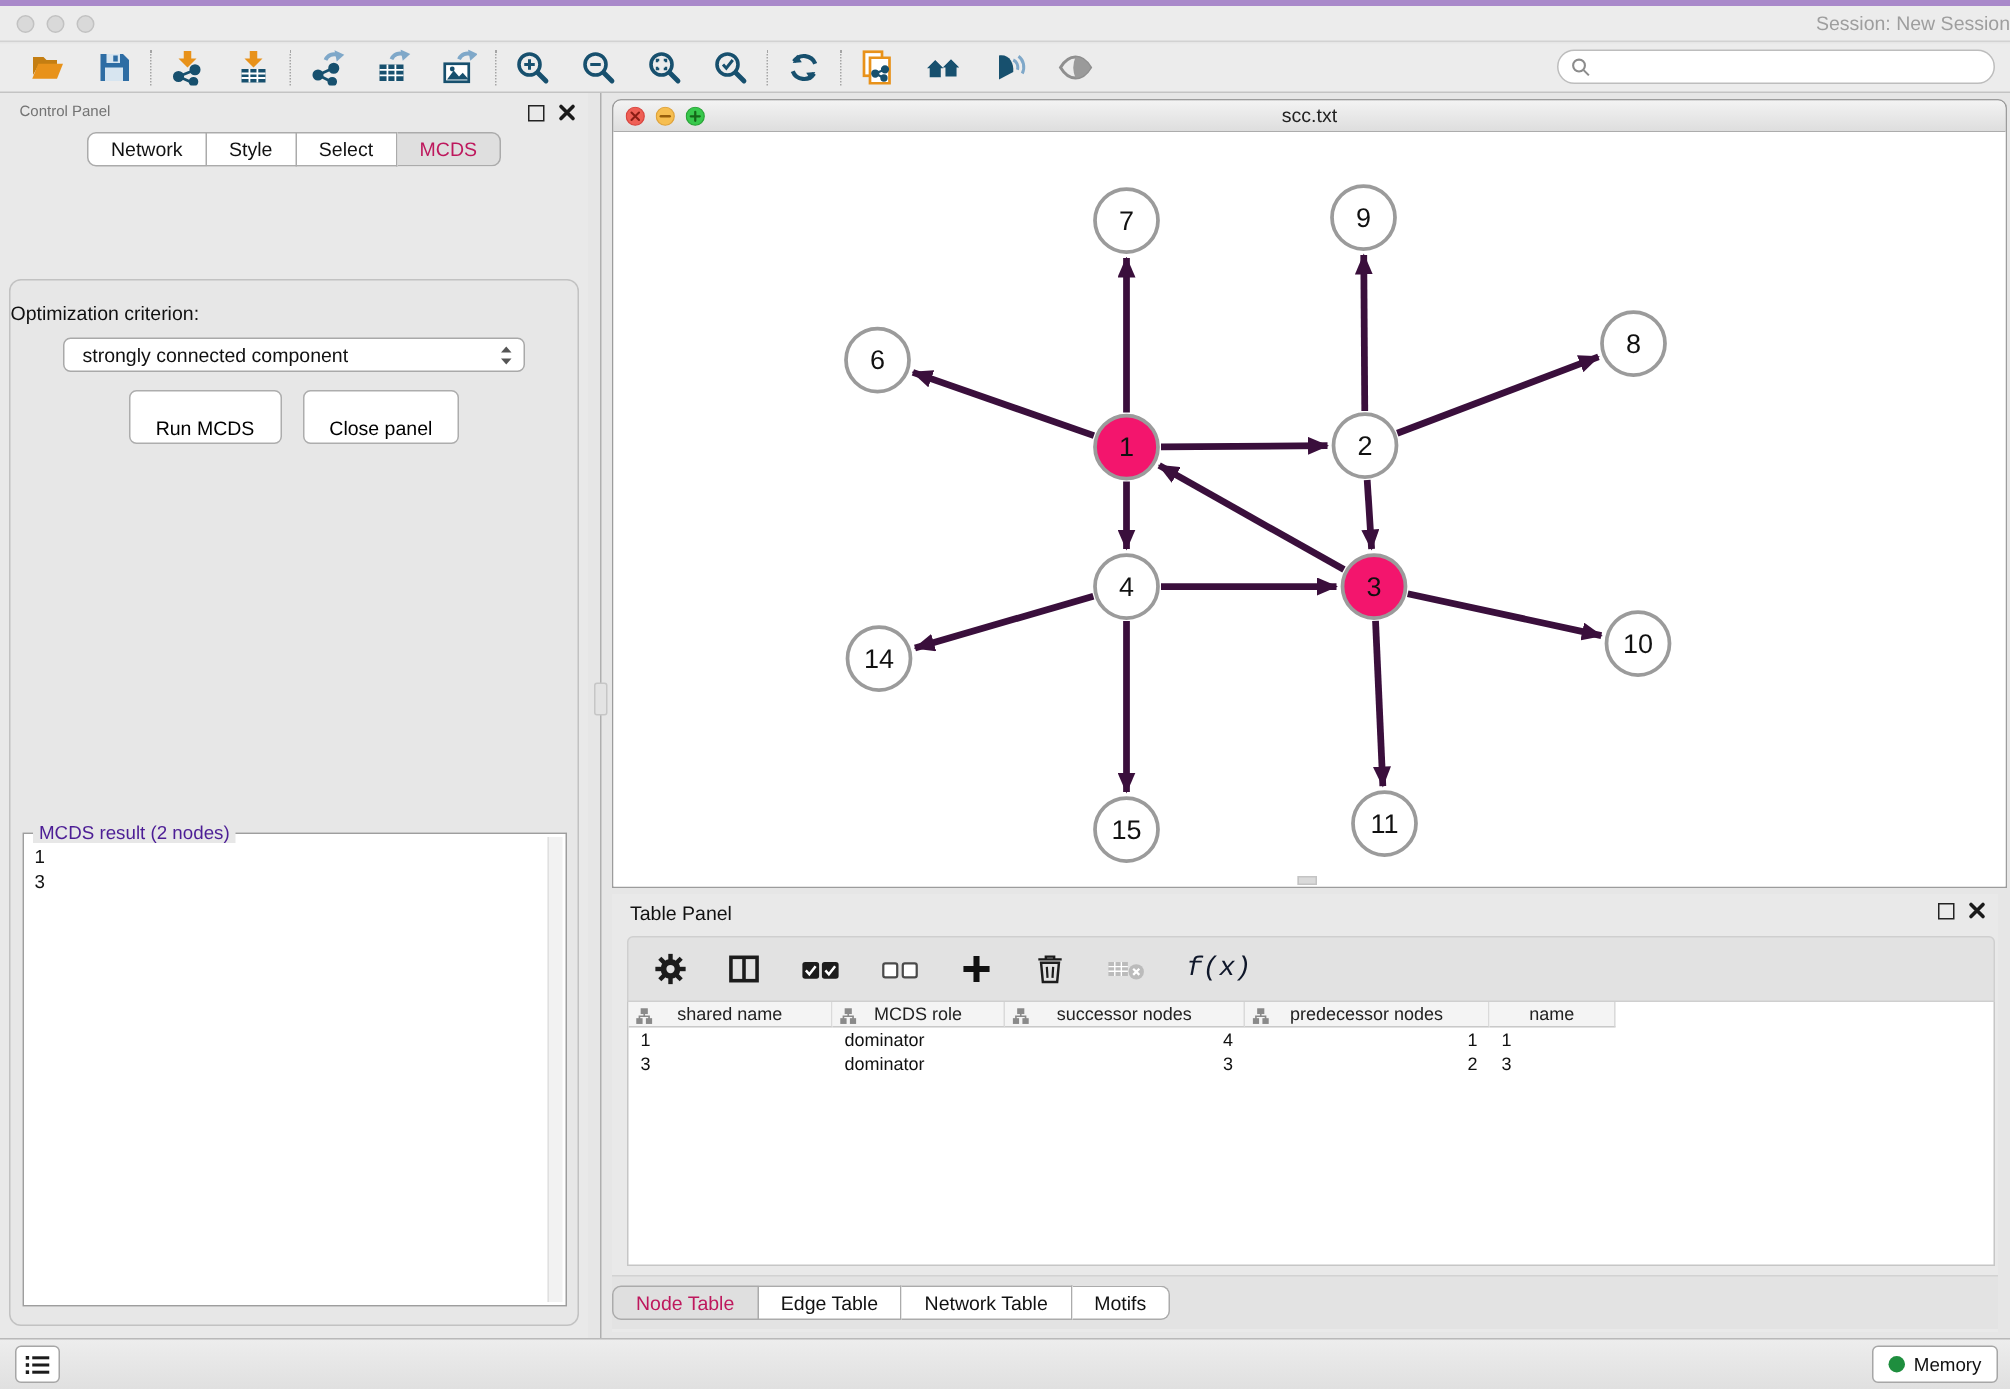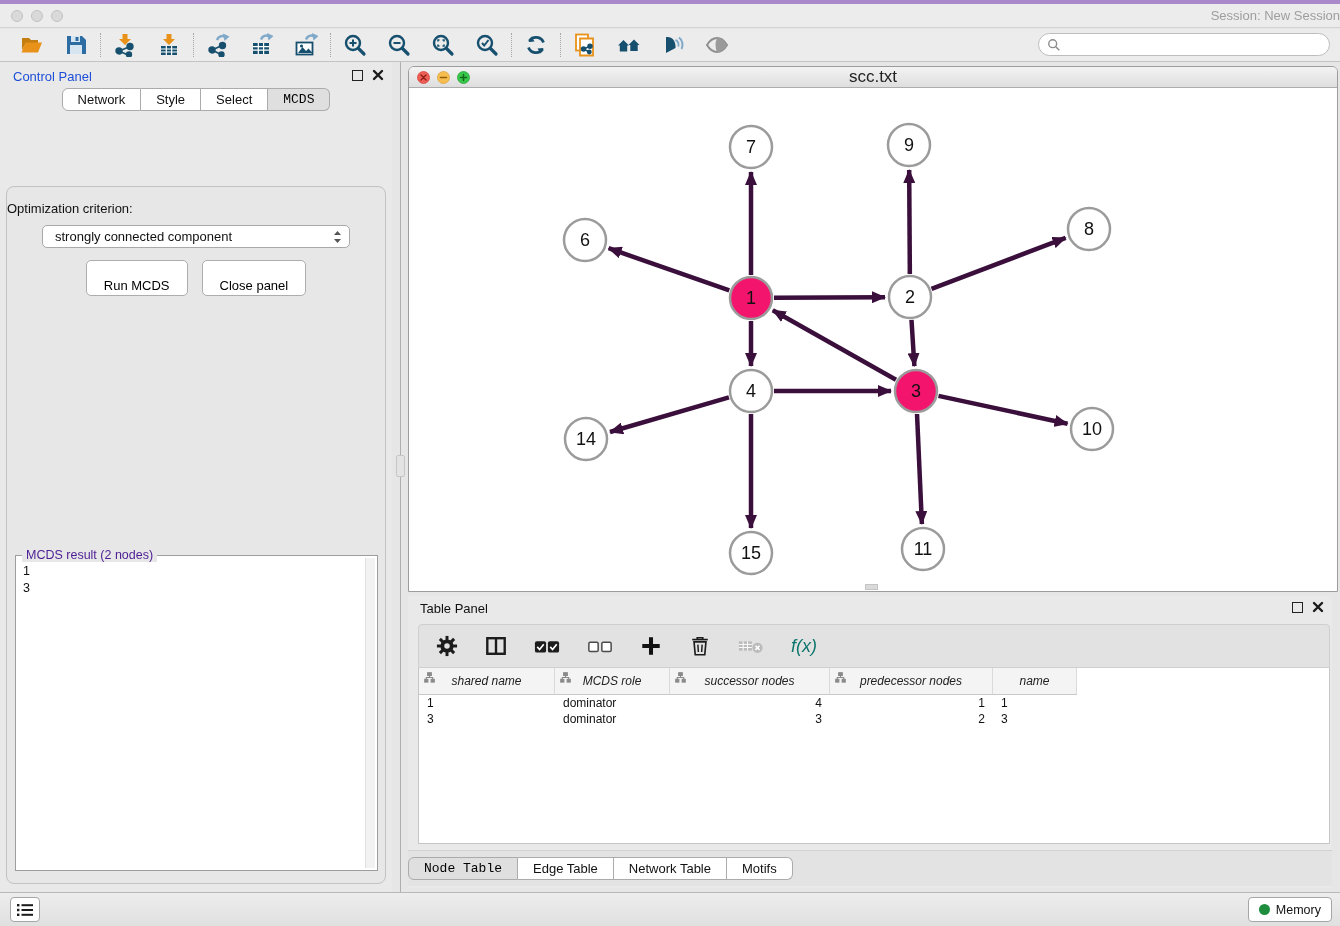--- a/index.html
+++ b/index.html
@@ -18,59 +18,59 @@
   .toolbar { position:absolute; top:29px; left:0; width:1340px; height:33px; background:#ECECEC; border-bottom:1px solid #C3C3C3; display:flex; align-items:center; padding-left:8px; }
   .tgroup { display:flex; align-items:center; gap:20px; padding:0 12px; }
   .tsep { width:0; height:24px; border-left:1px dotted #A5A5A5; }
   .ticon { width:24px; height:24px; cursor:default; }
   .searchbox { position:absolute; right:10px; top:4px; width:292px; height:23px; background:#fff; border:1px solid #BDBDBD; border-radius:12px; display:flex; align-items:center; padding:0 8px; gap:5px; }
   .searchbox input { border:none; outline:none; flex:1; font-size:12px; background:transparent; font-family:"Liberation Sans",sans-serif; }
 
   
   .control-panel { position:absolute; left:0; top:62px; width:392px; height:830px; background:#E9E9E9; }
   .panel-head { position:relative; height:26px; }
-  .panel-head .ptitle { position:absolute; left:13px; top:7px; font-size:13px; color:#1d4ed8; }
+  .panel-head .ptitle { position:absolute; left:13px; top:7px; font-size:10px; color:#737373; }
   .panel-btns { position:absolute; right:8px; top:7px; display:flex; gap:9px; align-items:center; }
   .float-glyph { width:11px; height:11px; border:1.6px solid #222; display:block; }
   .seg-row { display:flex; justify-content:center; }
   .seg { font-size:13px; padding:3px 15px; background:#fff; border:1px solid #ABABAB; border-left:none; cursor:default; white-space:nowrap; }
   .seg:first-child { border-left:1px solid #ABABAB; border-radius:6px 0 0 6px; }
   .seg:last-child { border-radius:0 6px 6px 0; }
-  .seg.selected { background:#DFDFDF; color:#000000;font-family:Liberation Mono, monospace; }
+  .seg.selected { background:#DFDFDF; color:#be185d; }
   .cp-box { position:absolute; left:6px; right:6px; top:124px; bottom:8px; background:#E7E7E7; border:1px solid #C2C2C2; border-radius:8px; }
   .opt-label { margin-top:14px; font-size:13px; }
   .cp-select { margin:9px auto 0; width:308px; height:23px; background:#fff; border:1px solid #A9A9A9; border-radius:5px; display:flex; align-items:center; padding:0 6px 0 12px; font-size:13px; cursor:default; }
   .cp-select .sel-text { flex:1; }
   .btn-row { display:flex; justify-content:center; gap:14px; margin-top:12px; }
   .btn { height:22px; background:#fff; border:1px solid #ADADAD; border-radius:5px; font-size:13px; padding:17px 17px; font-family:"Liberation Sans",sans-serif; cursor:default; }
   .result-group { position:absolute; left:8px; right:7px; top:368px; bottom:12px; border:1px solid #9E9E9E; background:#fff; }
   .result-label { position:absolute; top:-8px; left:6px; background:#E7E7E7; padding:0 4px; font-size:12.5px; color:#4c1d95; }
   .result-text { position:absolute; top:3px; left:3px; right:14px; bottom:3px; font-size:12.5px; line-height:17px; padding:4px 4px; white-space:pre-line; overflow:hidden; }
   .result-scroll { position:absolute; top:2px; right:2px; bottom:2px; width:10px; background:#F2F2F2; border-left:1px solid #E0E0E0; }
 
   
   .vsplit { position:absolute; left:400px; top:62px; width:1px; height:830px; background:#AFAFAF; }
   .vgrip { position:absolute; left:396px; top:455px; width:9px; height:22px; background:#E3E3E3; border:1px solid #C6C6C6; border-radius:2px; }
 
   
   .net-window { position:absolute; left:408px; top:66px; width:930px; height:526px; background:#fff; border:1px solid #9C9C9C; border-radius:6px 6px 0 0; }
   .net-titlebar { height:21px; background:linear-gradient(#F3F3F3,#DEDEDE); border-bottom:1px solid #ACACAC; border-radius:5px 5px 0 0; position:relative; }
-  .net-title { text-align:center; line-height:20px; font-size:17px; color:#222; }
+  .net-title { text-align:center; line-height:20px; font-size:13px; color:#222; }
   .traffic-win { position:absolute; left:8px; top:4px; display:flex; gap:7px; }
   .net-canvas { position:relative; width:928px; height:503px; background:#fff; overflow:hidden; border-radius:0 0 0 0; }
   .hgrip { position:absolute; left:456px; bottom:1px; width:13px; height:6px; background:#DADADA; border:1px solid #C4C4C4; }
 
   
   .table-panel { position:absolute; left:408px; top:596px; width:924px; height:292px; background:#E9E9E9; }
   .tp-head { position:relative; height:24px; }
   .tp-head .ptitle { position:absolute; left:12px; top:5px; font-size:13px; }
   .tp-toolbar { position:absolute; left:10px; right:2px; top:28px; height:44px; background:#E2E2E2; border:1px solid #CFCFCF; border-radius:4px 4px 0 0; display:flex; align-items:center; padding-left:17px; gap:27px; }
-  .fx-label { font-family:Liberation Sans, sans-serif; font-style:italic; font-size:18px; color:#0f766e; }
+  .fx-label { font-family:Liberation Mono, monospace; font-style:italic; font-size:18px; color:#0f172a; }
   .tp-table { position:absolute; left:10px; right:2px; top:72px; bottom:44px; background:#fff; border:1px solid #C6C6C6; border-top:none; overflow:hidden; }
-  .thead { display:flex; height:27px;font-style:italic; }
+  .thead { display:flex; height:17px; }
   .th { background:#F4F4F4; border-right:1px solid #DADADA; border-bottom:1px solid #C9C9C9; position:relative; display:flex; align-items:center; justify-content:center; font-size:12px; color:#222; }
   .th .sort-ic { position:absolute; left:5px; top:4px; }
   .tr { display:flex; height:16px; align-items:center; }
   .td { font-size:12px; padding:0 8px; overflow:hidden; white-space:nowrap; }
   .td.right { text-align:right; }
   .tp-tabstrip { position:absolute; left:0px; right:0px; bottom:2px; height:36px; background:#E3E3E3; border-top:1px solid #D2D2D2; display:flex; align-items:center; justify-content:flex-start; }
 
   
   .statusbar { position:absolute; left:0; bottom:0; width:1340px; height:34px; background:linear-gradient(#EDEDED,#E0E0E0); border-top:1px solid #B9B9B9;padding-left:16px; }
   .sb-btn { position:absolute; background:#fff; border:1px solid #A6A6A6; border-radius:4px; height:25px; display:flex; align-items:center; justify-content:center; }

